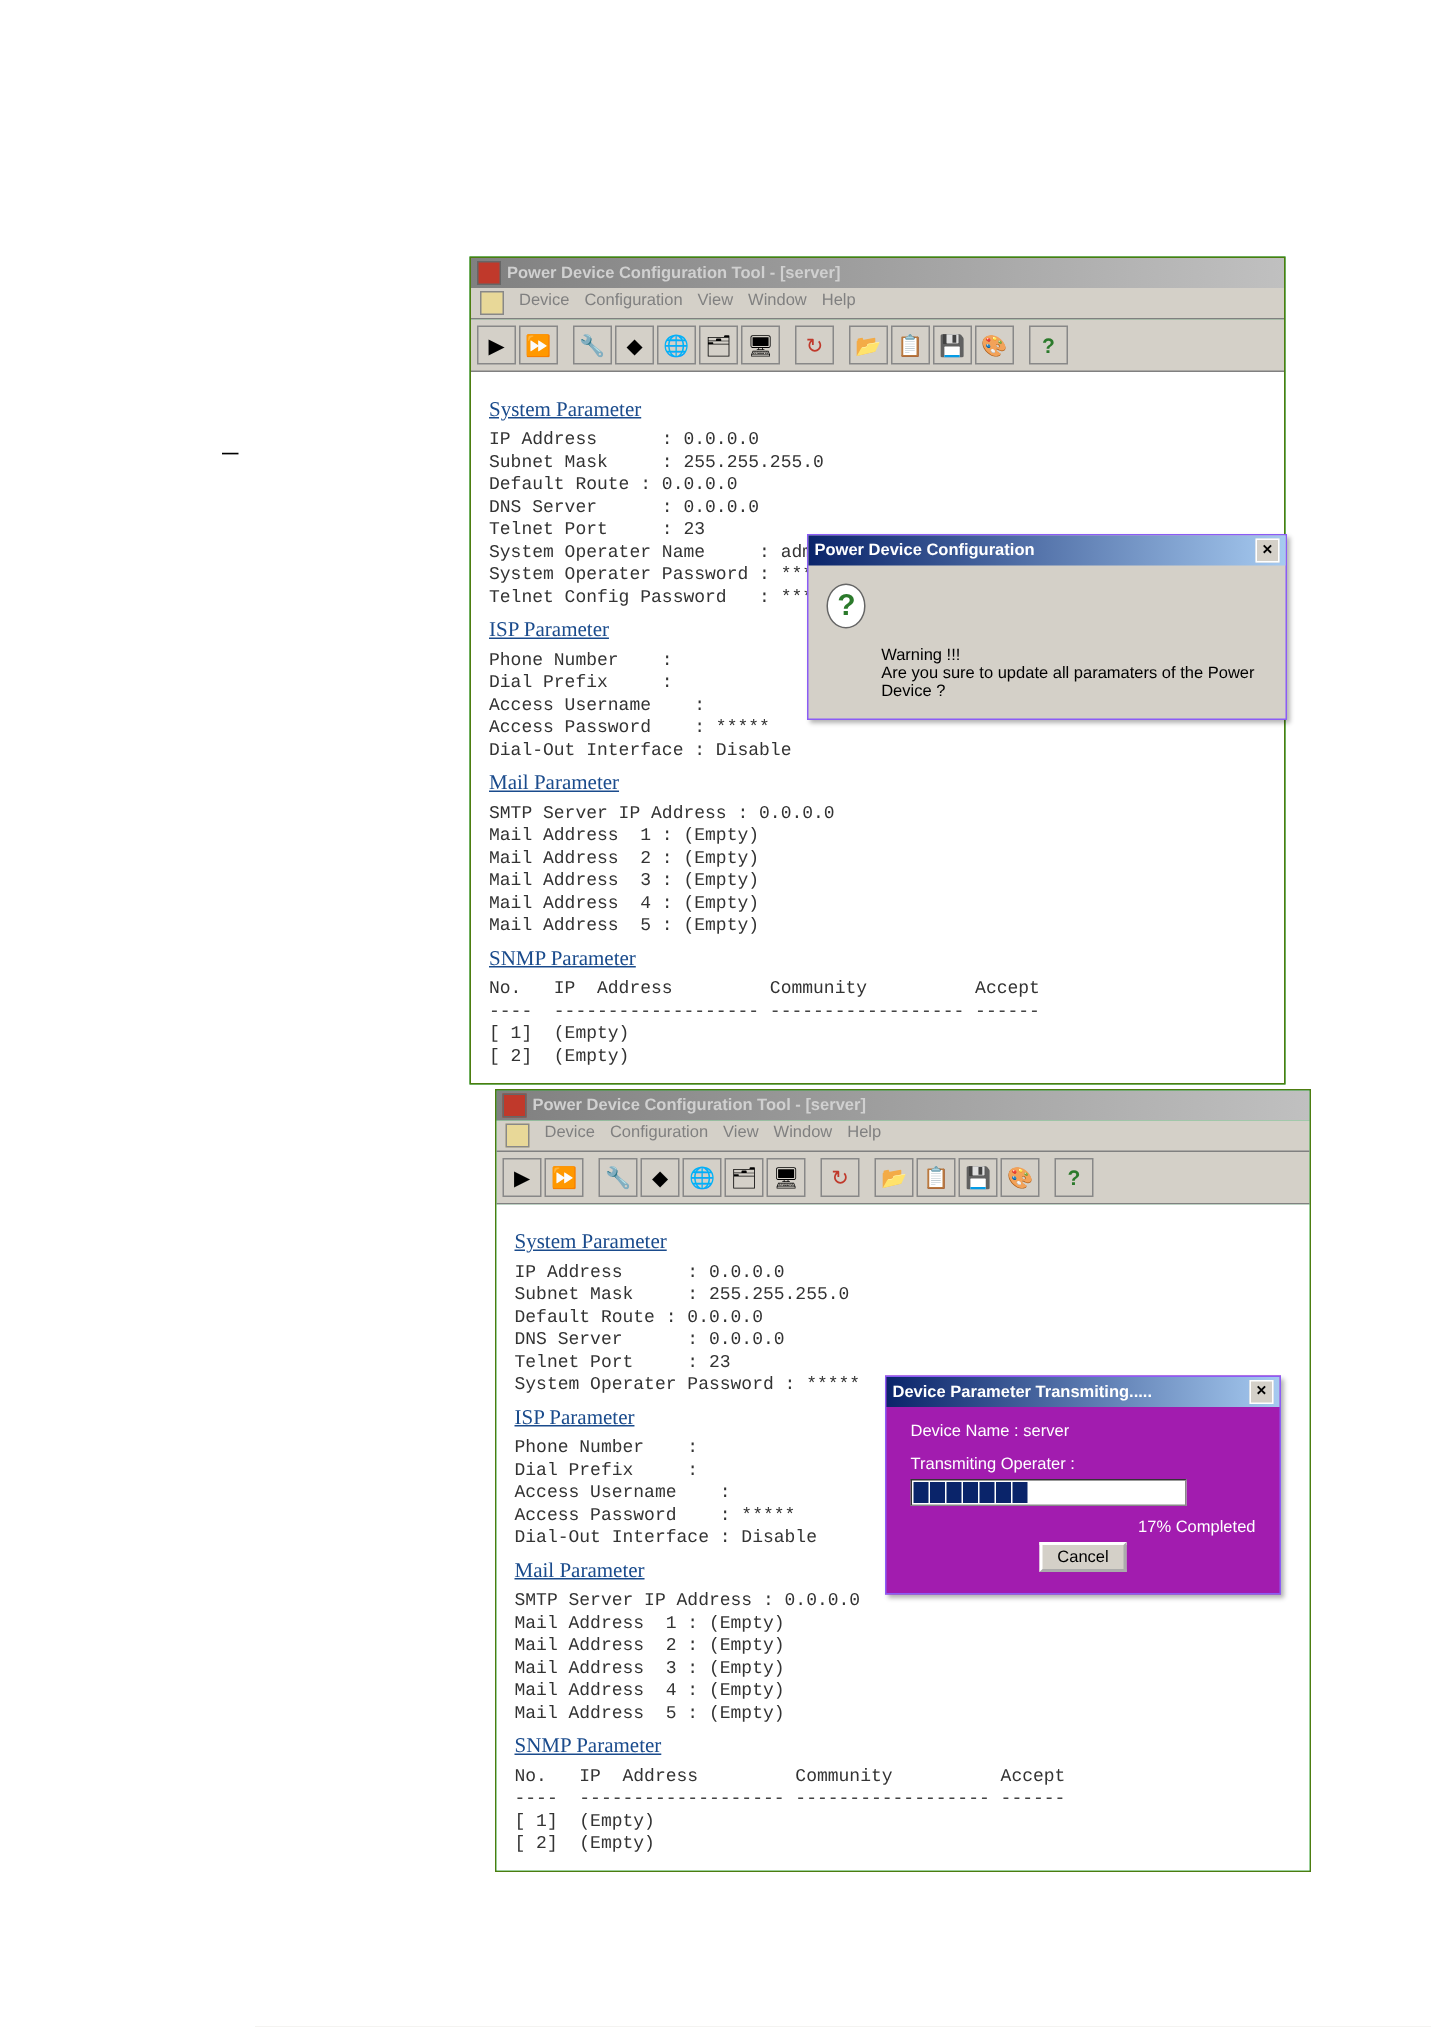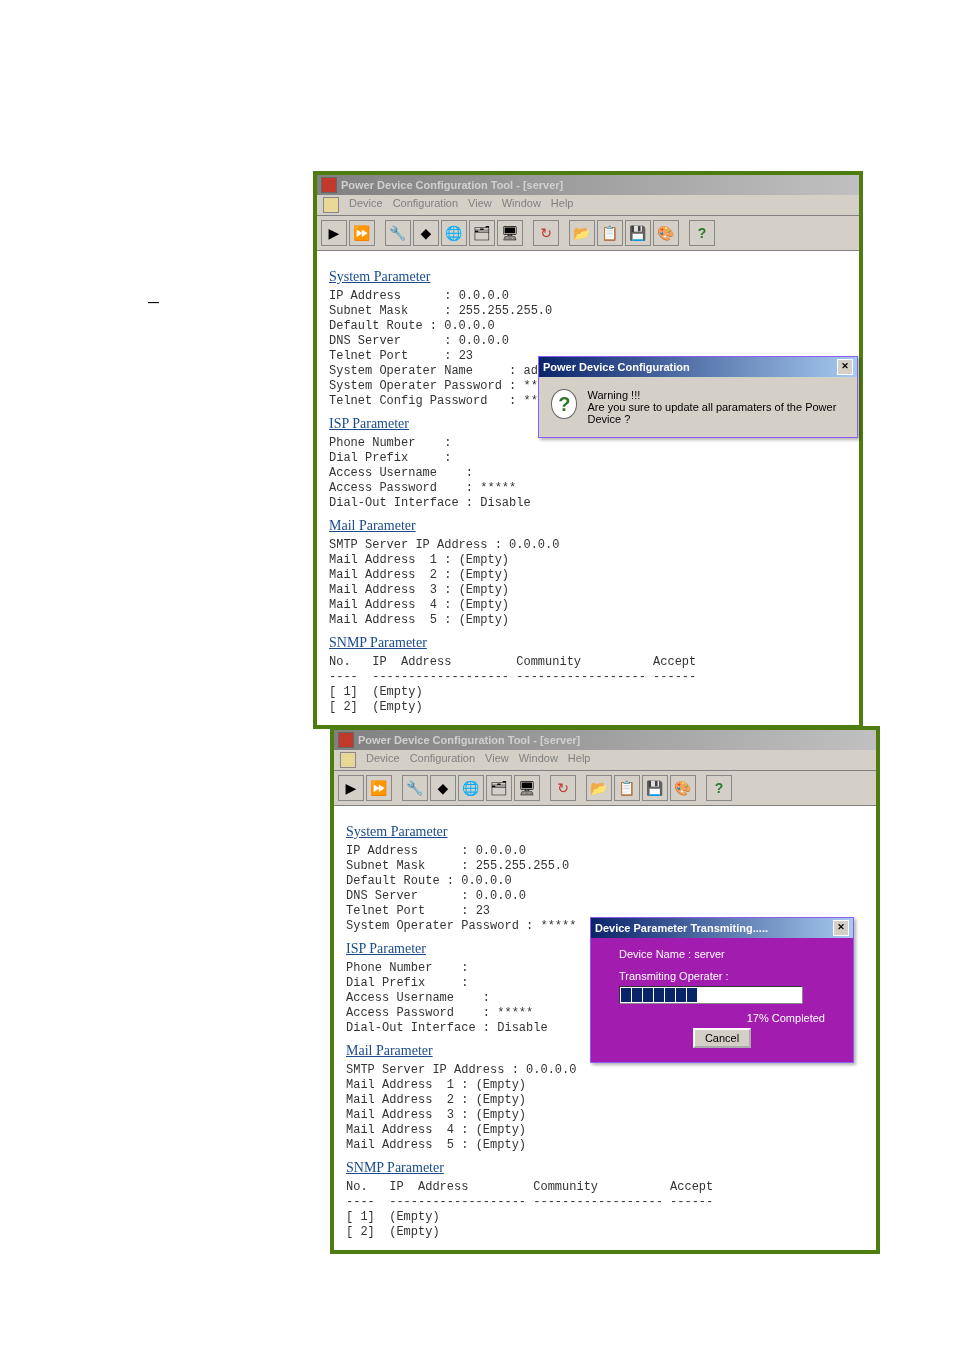--- a/index.html
+++ b/index.html
@@ -11,21 +11,21 @@
     }
     .page {
       width: 954px;
       height: 1351px;
       position: relative;
       background: #fff;
     }
     .app-window {
       position: absolute;
       background: #22c55e;
-      border: 4px solid #4d7c0f;
+      border: 1px solid #4d7c0f;
     }
     .titlebar {
       background: linear-gradient(to right, #0a246a, #a6caf0);
       color: #fff;
       padding: 2px 4px;
       font-size: 11px;
       font-weight: bold;
       display: flex;
       align-items: center;
     }
@@ -120,39 +120,39 @@
     .q-icon {
       width: 28px; height: 28px;
       border-radius: 50%;
       background: #fff;
       border: 1px solid #666;
       color: #2b7a2b;
       font-size: 20px;
       font-weight: bold;
       display: flex; align-items: center; justify-content: center;
     }
-    .dialog-msg { font-size: 11px; }
+    .dialog-msg { font-size: 11px; margin-top: 42px; }
     .dialog-buttons {
       display: flex;
       justify-content: center;
       gap: 20px;
       padding: 6px 12px 12px 12px;
     }
     .winbtn {
       min-width: 70px;
       padding: 2px 10px;
       background: #d4d0c8;
       border: 2px outset #fff;
       font-size: 11px;
       text-align: center;
     }
     .winbtn.default { border: 1px solid #000; box-shadow: inset 0 0 0 1px #808080, inset 1px 1px 0 2px #fff; }
 
     .progress-dialog .body-inner {
-      padding: 10px 28px;
+      padding: 10px 16px;
     }
     .progress-dialog .device-line {
       color: #fff;
       margin-bottom: 10px;
       font-size: 11px;
     }
     .progress-dialog .label { color:#fff; margin: 6px 0 4px 0; font-size:11px; }
     .progress-track {
       width: 180px;
       height: 14px;

